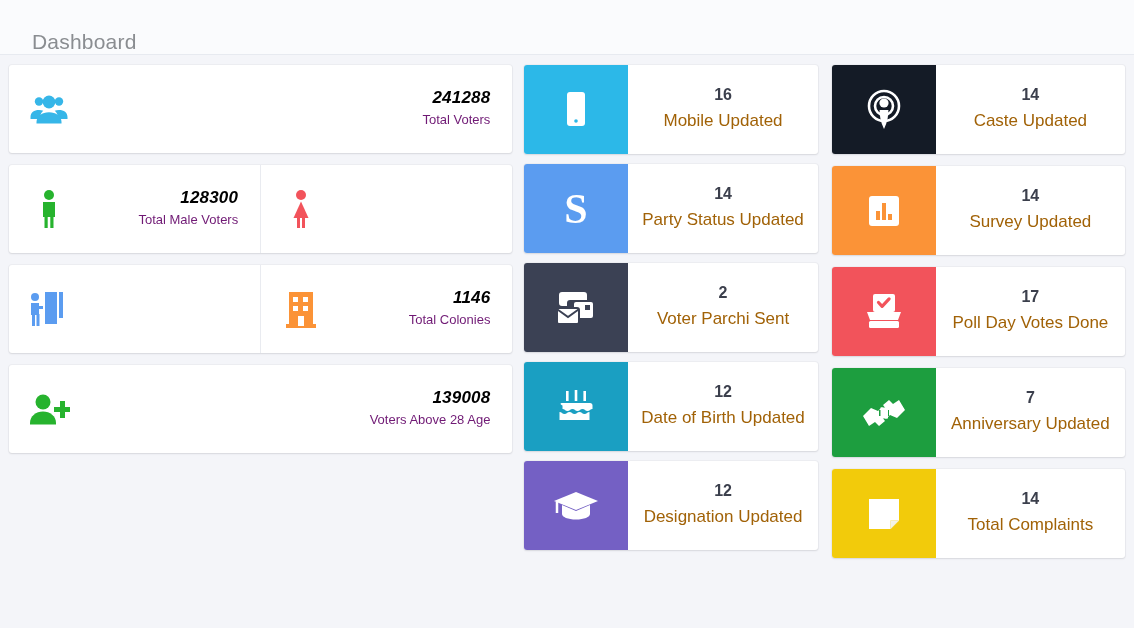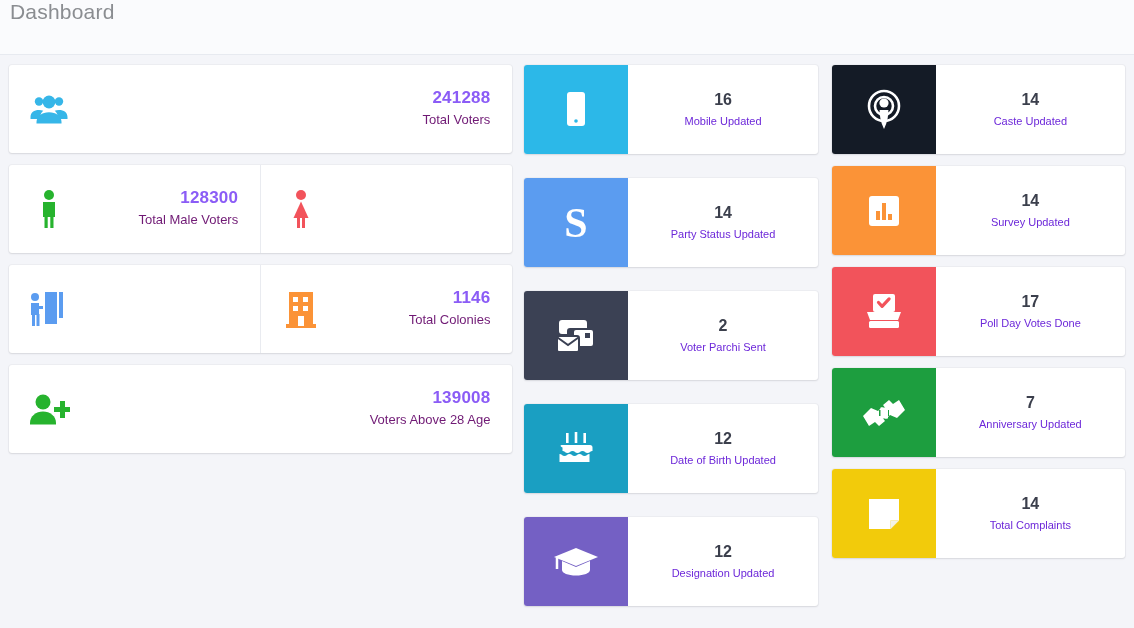--- a/index.html
+++ b/index.html
@@ -10,39 +10,39 @@
     font-family: "Liberation Sans", sans-serif;
     overflow: hidden;
   }
 
   
   .page-header {
     height: 55px;
     background: #fafbfd;
     border-bottom: 1px solid #e7eaf0;
     display: flex;
-    align-items: flex-start;
-    padding: 0 0 0 10px;
+    align-items: flex-end;
+    padding: 0 0 0 32px;
   }
   .page-title {
     font-size: 21px;
     color: #8a8d91;
     font-weight: 400;
     letter-spacing: .2px;
   }
 
   
   .content {
     display: flex;
     padding: 10px 9px 0 9px;
     gap: 6px;
     align-items: flex-start;
   }
   .col-left   { width: 508px; display: flex; flex-direction: column; gap: 12px; }
-  .col-mid    { width: 296px; display: flex; flex-direction: column; gap: 24px; margin-left: 6px;}
+  .col-mid    { width: 296px; display: flex; flex-direction: column; gap: 10px; margin-left: 6px;}
   .col-right  { width: 296px; display: flex; flex-direction: column; gap: 12px; margin-left: 8px;}
 
   
   .stat-card {
     background: #ffffff;
     border-radius: 3px;
     box-shadow: 0 1px 2px rgba(19,24,44,.10), 0 0 0 1px rgba(19,24,44,.03);
     display: flex;
     overflow: hidden;
   }
@@ -58,23 +58,24 @@
   .stat-icon {
     width: 44px; height: 44px;
     display: flex; align-items: center; justify-content: center;
     flex: 0 0 44px;
   }
   .stat-icon svg { display: block; }
   .stat-text { text-align: right; }
   .stat-value {
     font-size: 17px;
     font-weight: bold;
-    color: #8b5cf6;
+    color: #000000;
     line-height: 1.35;
     letter-spacing: .2px;
+    font-style: italic;
   }
   .stat-label {
     font-size: 13px;
     color: #701a75;
     line-height: 1.6;
     white-space: nowrap;
   }
 
   
   .tile-card {
@@ -101,22 +102,22 @@
     justify-content: center;
     padding: 4px 6px;
   }
   .tile-value {
     font-size: 16px;
     font-weight: bold;
     color: #3b3f4c;
     line-height: 1.5;
   }
   .tile-label {
-    font-size: 11px;
-    color: #6d28d9;
+    font-size: 17px;
+    color: #a16207;
     line-height: 1.7;
     white-space: nowrap;
   }
 </style>
 </head>
 <body>
 
 <div class="page-header">
   <span class="page-title">Dashboard</span>
 </div>

